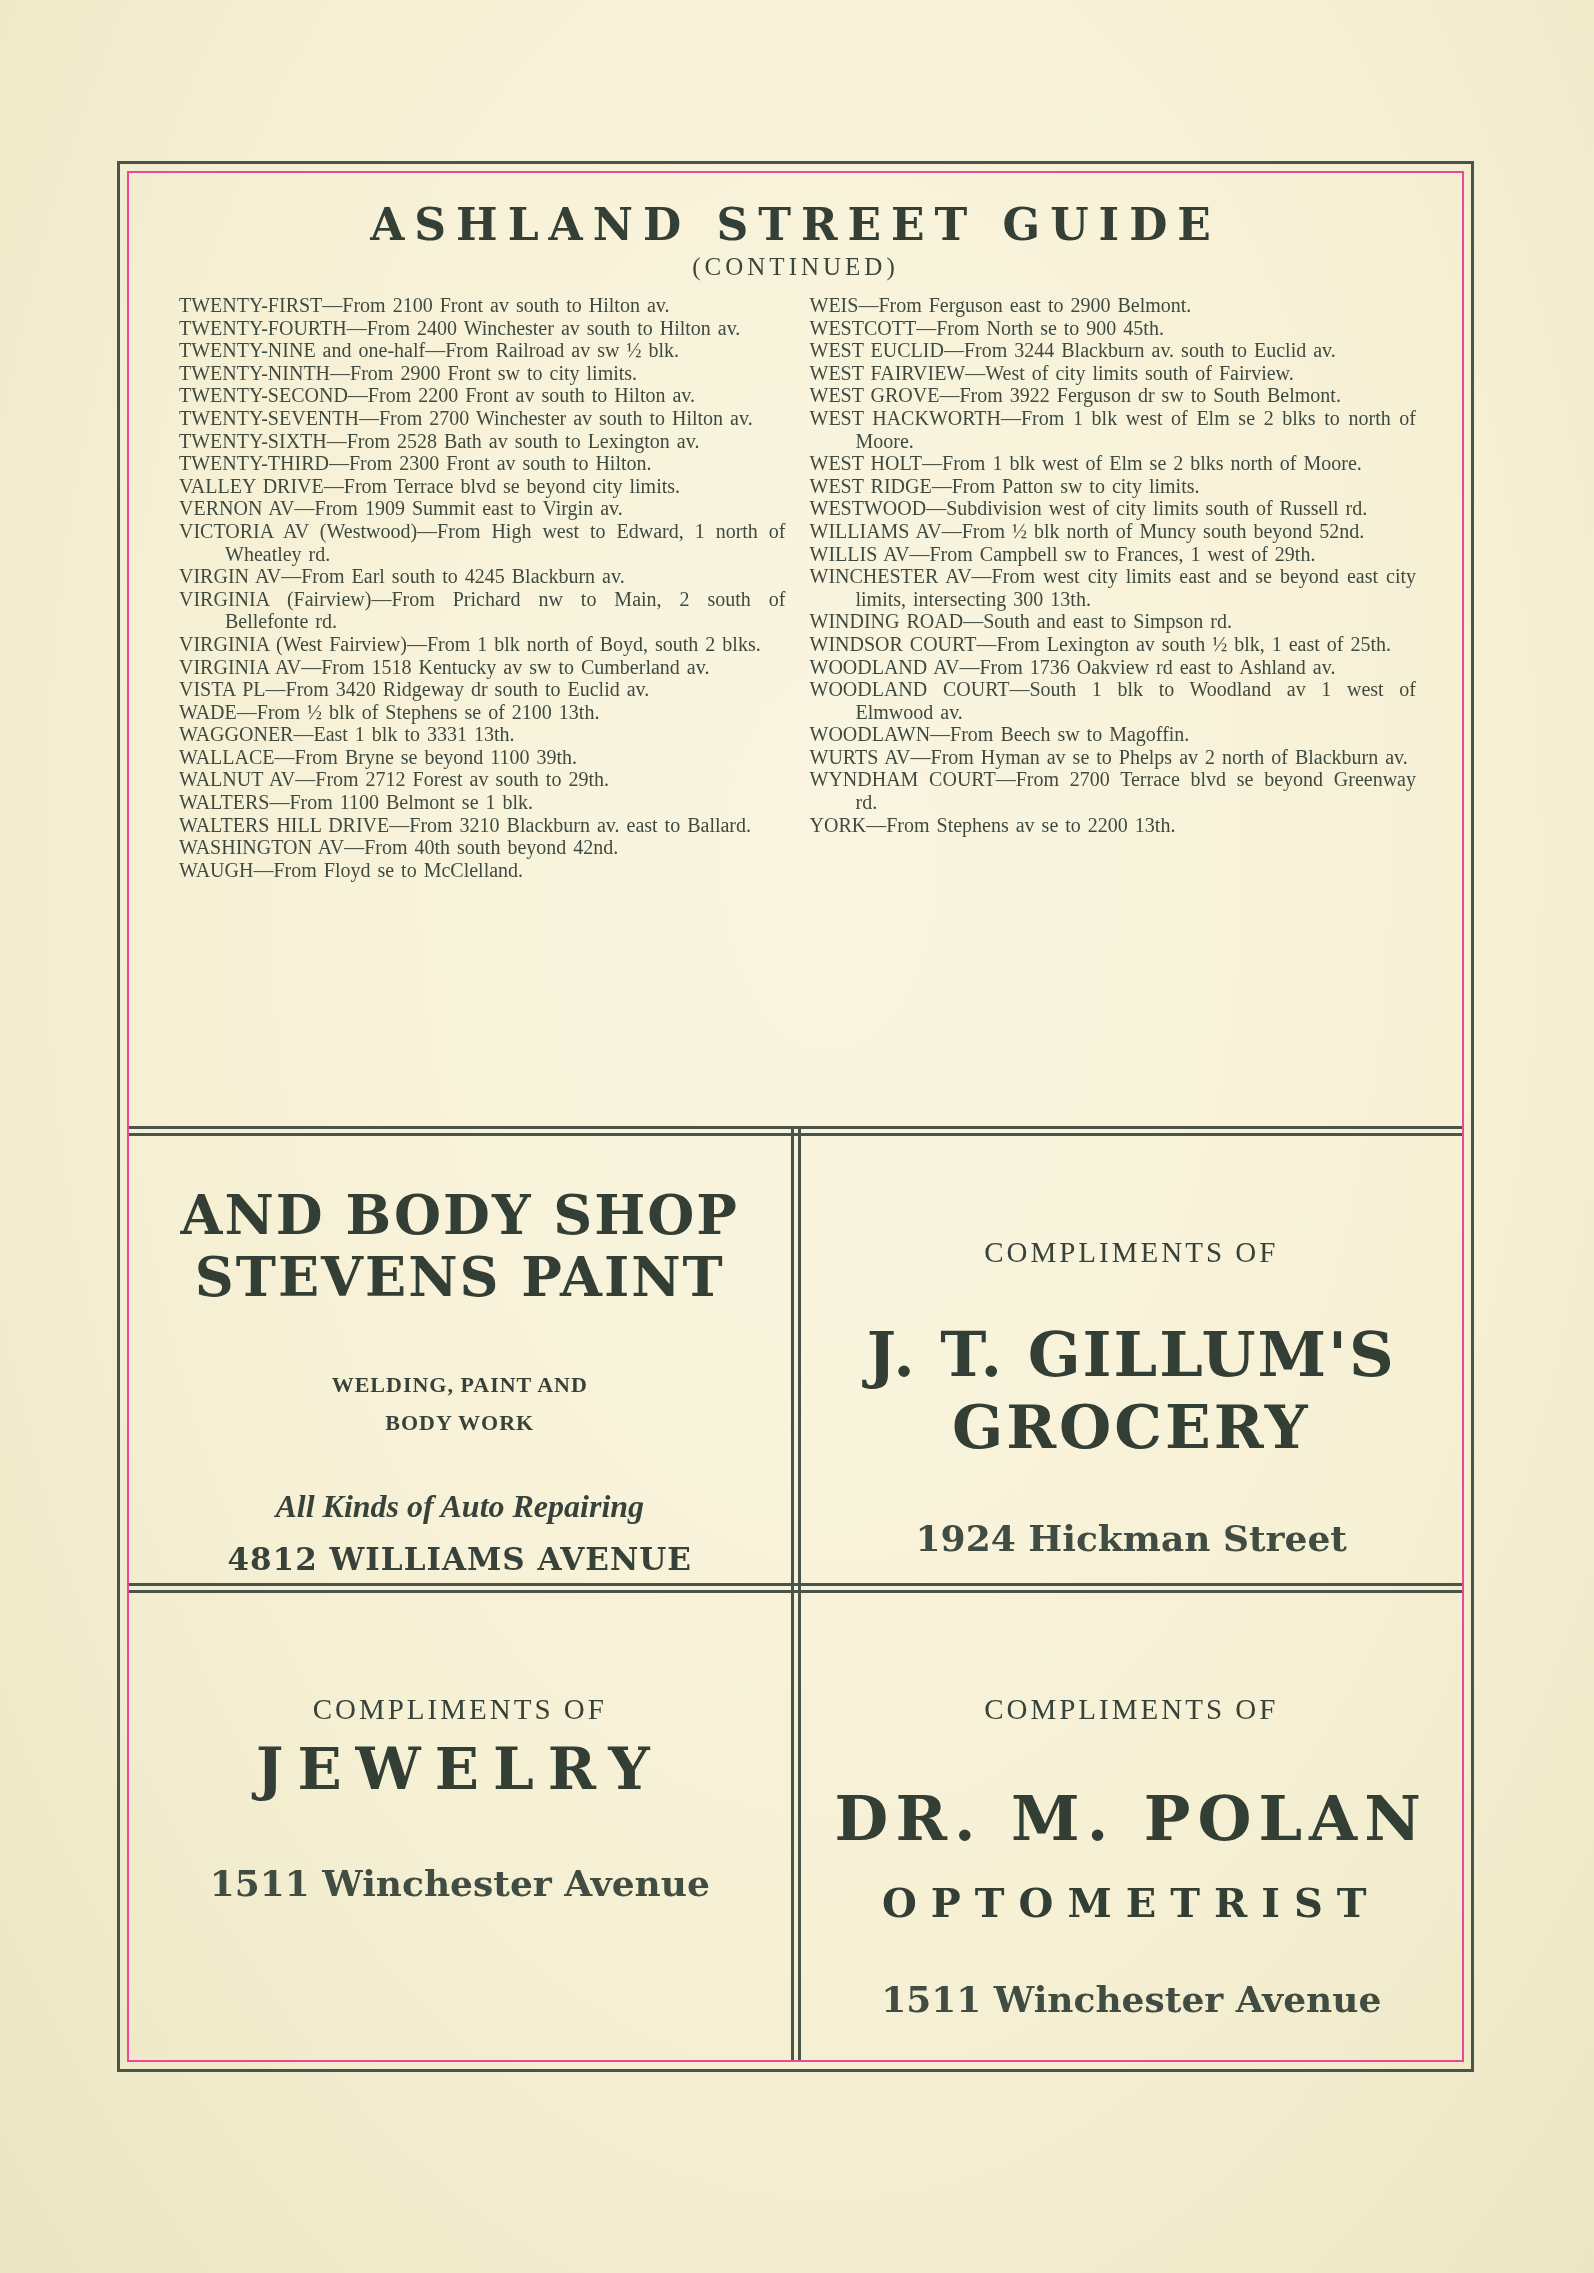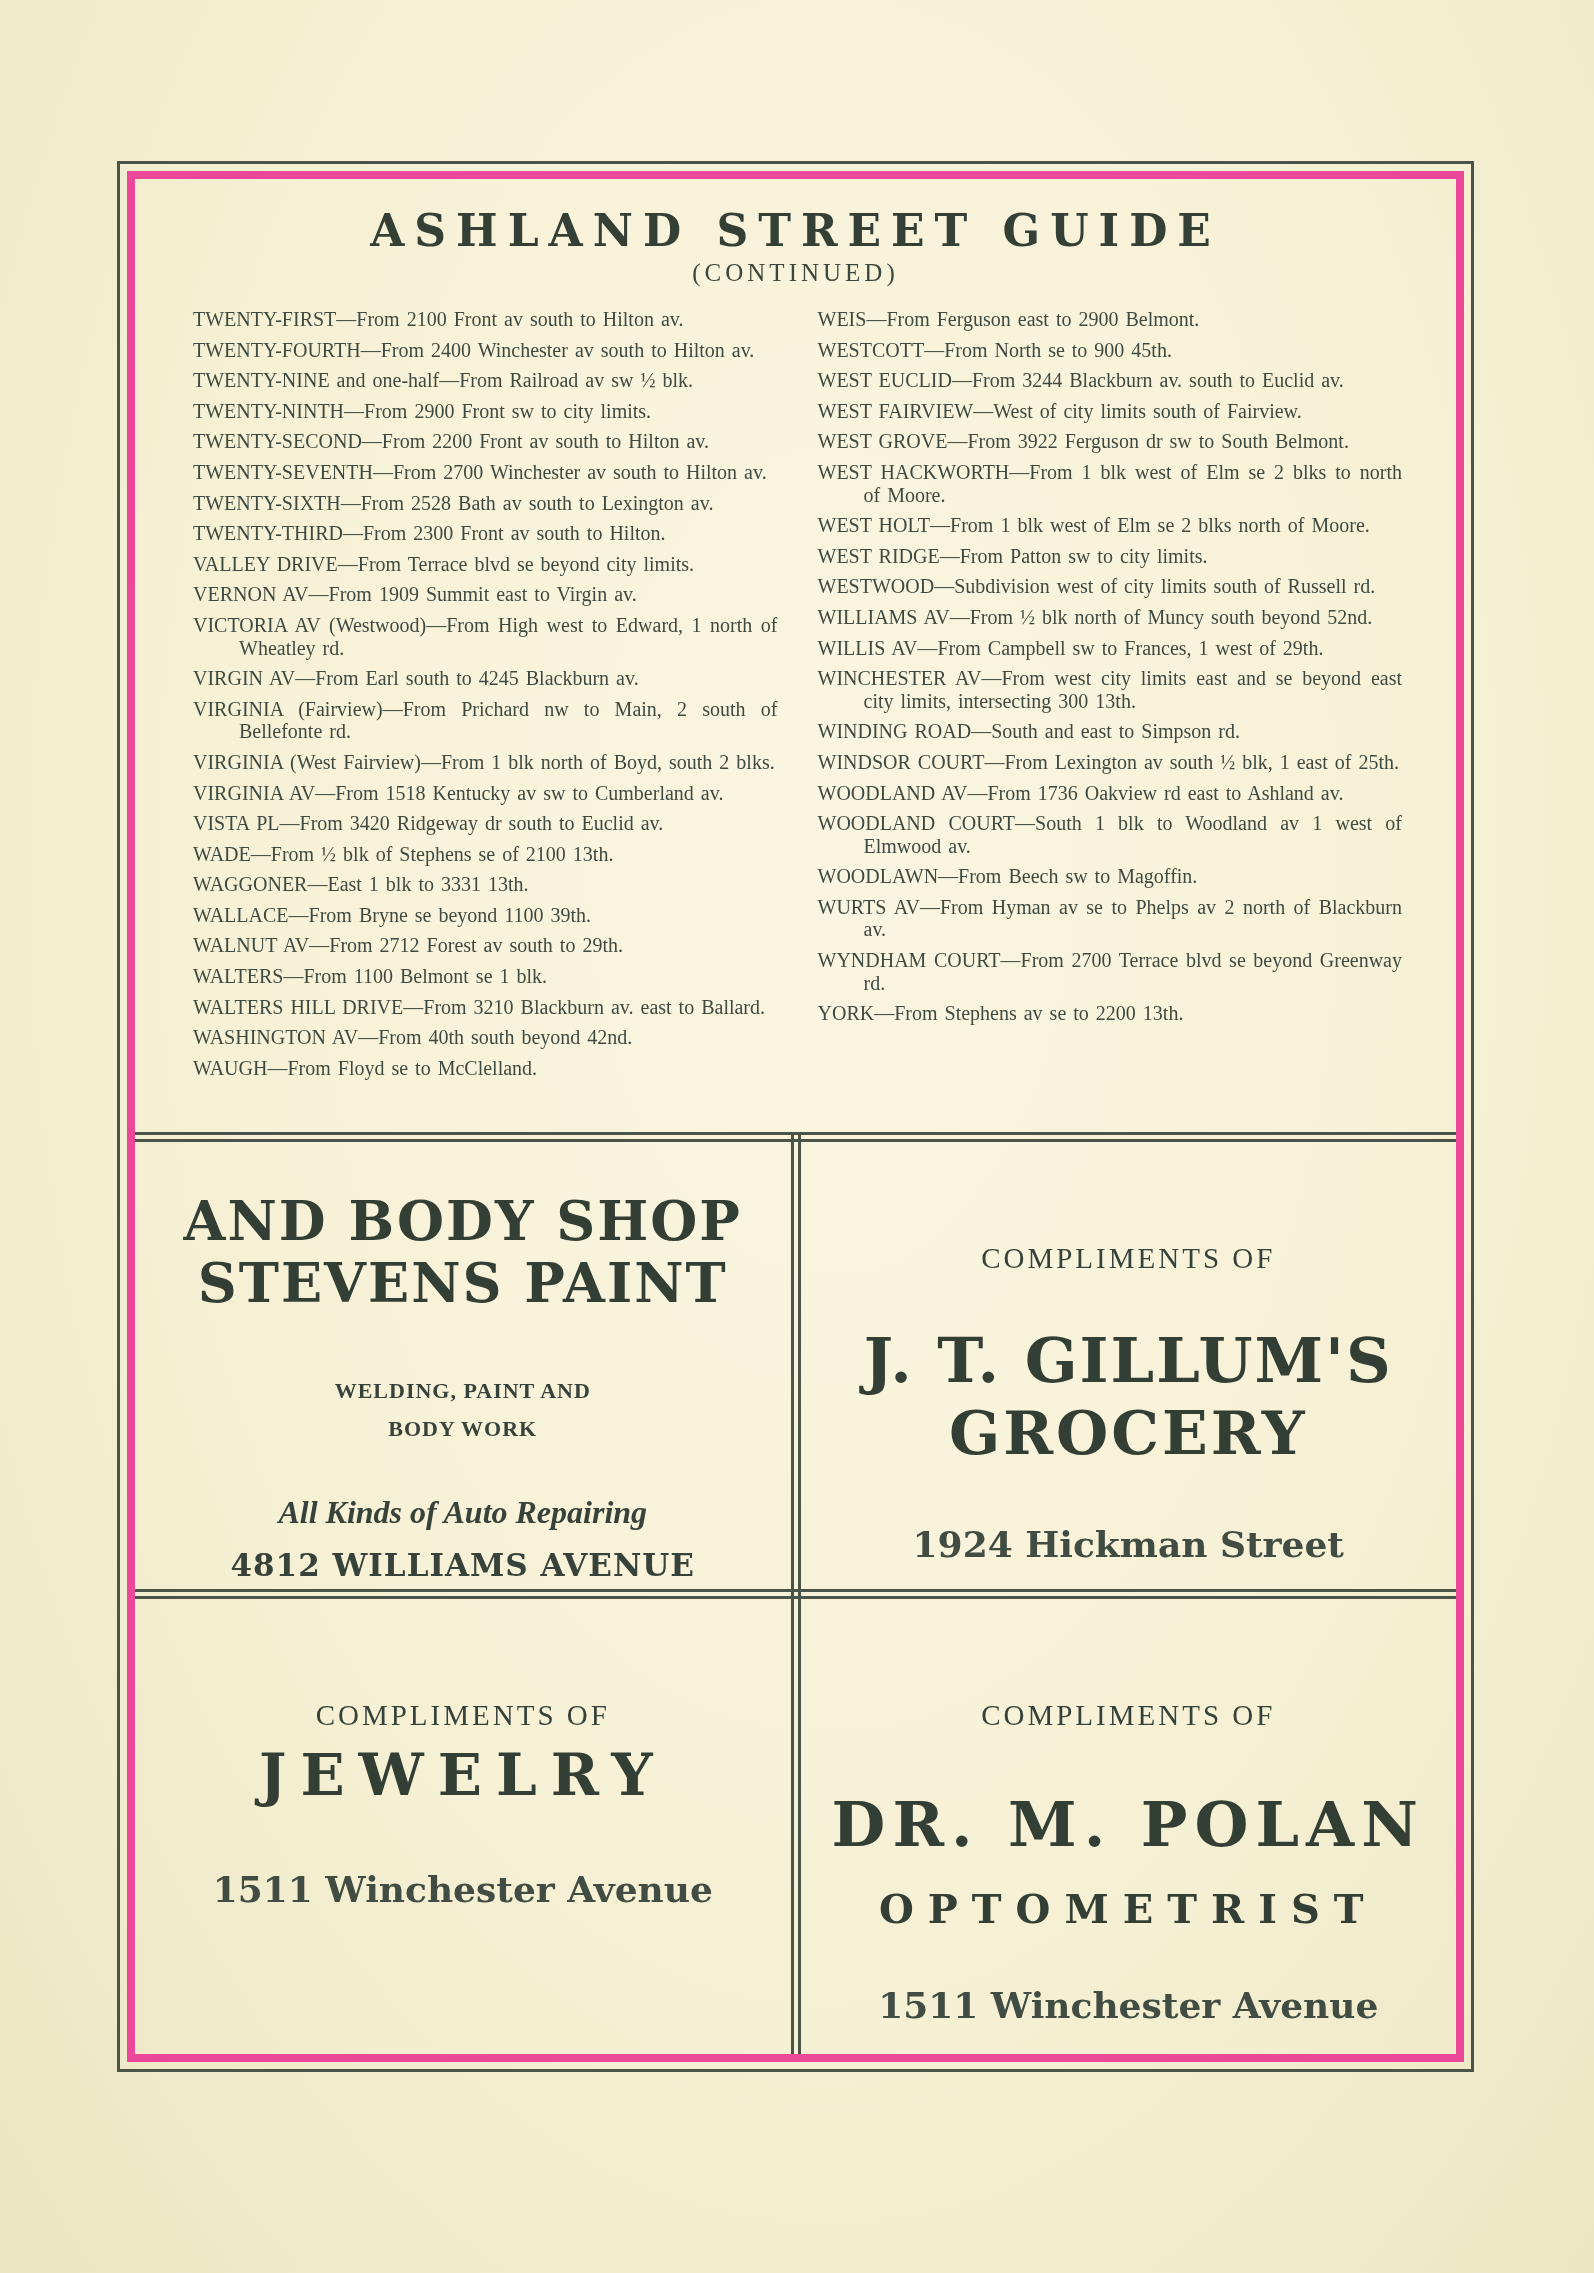--- a/index.html
+++ b/index.html
@@ -8,36 +8,36 @@
     background:radial-gradient(ellipse at 52% 38%, #faf5e1 0%, #f6f1d5 55%, #ece5c3 100%);
     font-family:"Liberation Serif","DejaVu Serif",serif;
     color:#414c42;
   }
   .frame-outer{
     position:absolute;left:117px;top:161px;width:1357px;height:1911px;
     border:3px solid #4a5449;box-sizing:border-box;
   }
   .frame-inner{
     position:absolute;left:7px;top:7px;right:7px;bottom:7px;
-    border:8px solid #ec4899;box-sizing:border-box;position:absolute;
+    border:2px solid #ec4899;box-sizing:border-box;position:absolute;
   }
   .title{
     margin:26px 0 0 0;text-align:center;
     font-size:44px;font-weight:bold;letter-spacing:10px;
     color:#343f36;font-family:"DejaVu Serif","Liberation Serif",serif;
   }
   .subtitle{
     margin-top:3px;text-align:center;font-size:25px;letter-spacing:4px;color:#3b463c;
   }
   .columns{
     display:flex;gap:24px;padding:13px 46px 0 50px;box-sizing:border-box;
   }
   .col{flex:1;min-width:0;}
   .entry{
-    margin:8px;font-size:20px;line-height:22.6px;text-align:justify;
+    margin:0;font-size:20px;line-height:22.6px;text-align:justify;
     padding-left:46px;text-indent:-46px;word-spacing:2px;color:#3e493f;
   }
   
   .ads{position:absolute;left:0;right:0;top:953px;bottom:0;display:flex;flex-direction:column;}
   .hdiv{
     height:10px;border-top:3px solid #4a5449;border-bottom:3px solid #4a5449;
     box-sizing:border-box;flex:0 0 10px;
   }
   .ads-row{display:flex;flex:0 0 447px;min-height:0;}
   .ads-row.row2{flex:1 1 auto;}

